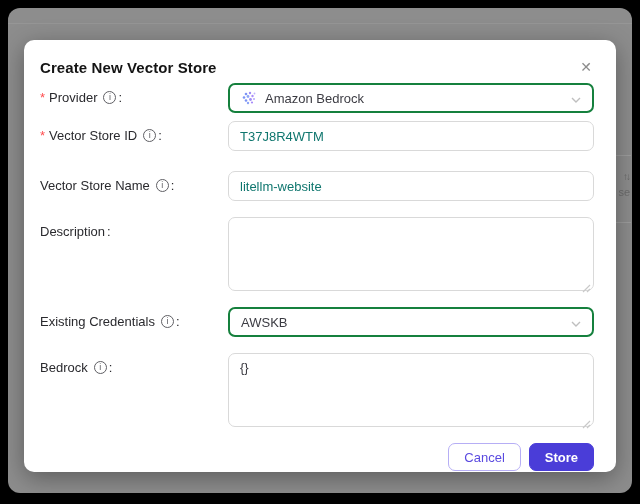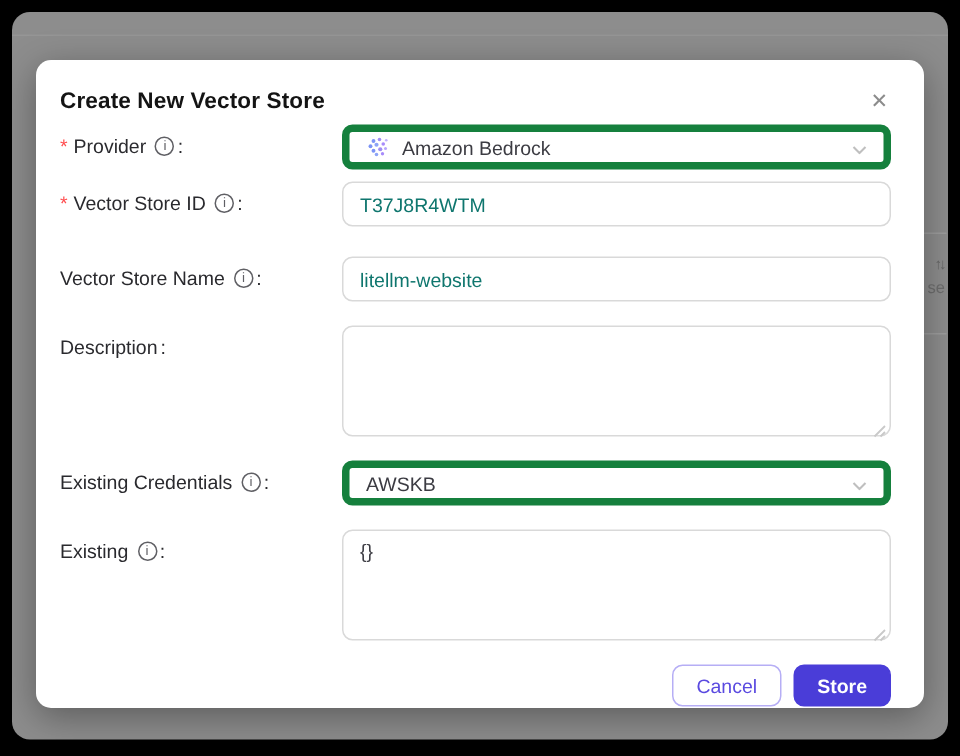--- a/index.html
+++ b/index.html
@@ -81,21 +81,21 @@
     width: 100%; height: 30px;
     border: 1px solid #d9d9d9; border-radius: 7px;
     padding: 0 11px;
     font-size: 13px; color: #0f766e;
     font-family: "Liberation Sans", sans-serif;
     background: #fff;
     outline: none;
   }
   .select-box {
     width: 100%; height: 30px;
-    border: 5px solid #15803d; border-radius: 7px;
+    border: 2px solid #15803d; border-radius: 7px;
     background: #fff;
     display: flex; align-items: center;
     padding: 0 11px;
     font-size: 13px; color: #3c3c43;
     cursor: pointer;
   }
   .select-value { flex: 1; }
   .chevron { flex: 0 0 auto; color: #bfbfbf; }
   .provider-icon { margin-right: 8px; flex: 0 0 auto; display: inline-flex; }
   .textarea-wrap { position: relative; }
@@ -241,21 +241,21 @@
             <svg width="10" height="6" viewBox="0 0 10 6">
                 <polyline points="1,1 5,5 9,1" fill="none" stroke="currentColor" stroke-width="1.4"></polyline>
               </svg>
           </span>
         </div>
       </div>
     </div>
 
     <div class="form-row mb12">
       <div class="label-cell">
-        <span>Existing</span>
+        <span>Bedrock</span>
         <span class="info-icon">i</span>
         <span class="colon">:</span>
       </div>
       <div class="control-cell textarea-wrap">
         <textarea class="text-area" style="">{}</textarea>
         <span class="resize-handle">
           <svg width="9" height="9" viewBox="0 0 9 9">
               <path d="M8,1 L1,8 M8,5 L5,8" stroke="#c9c9c9" stroke-width="1.2" fill="none"></path>
             </svg>
         </span>

